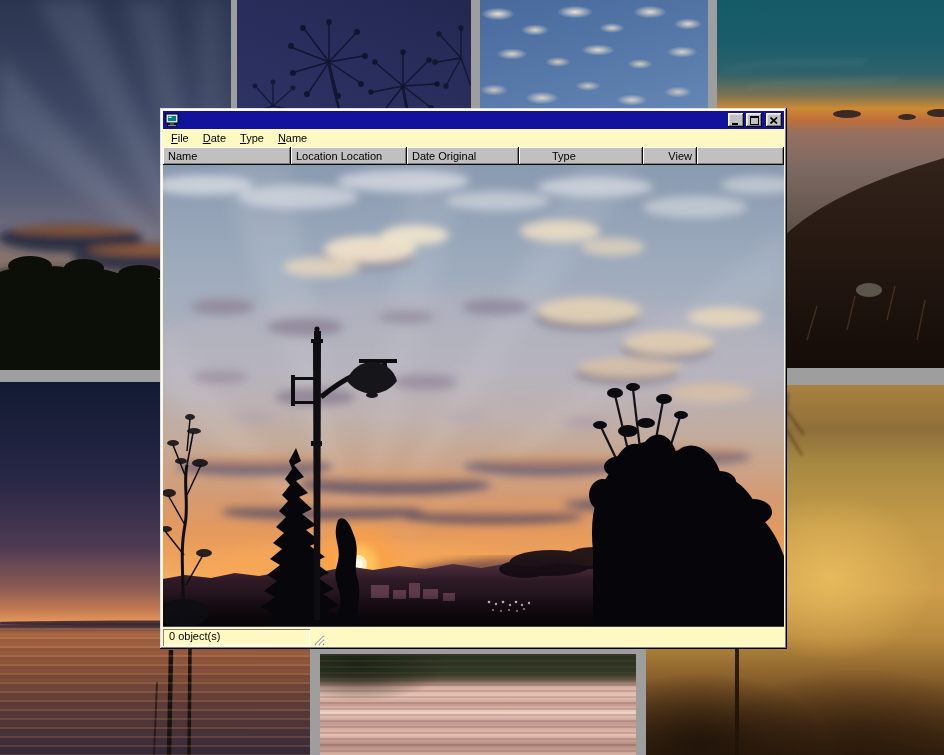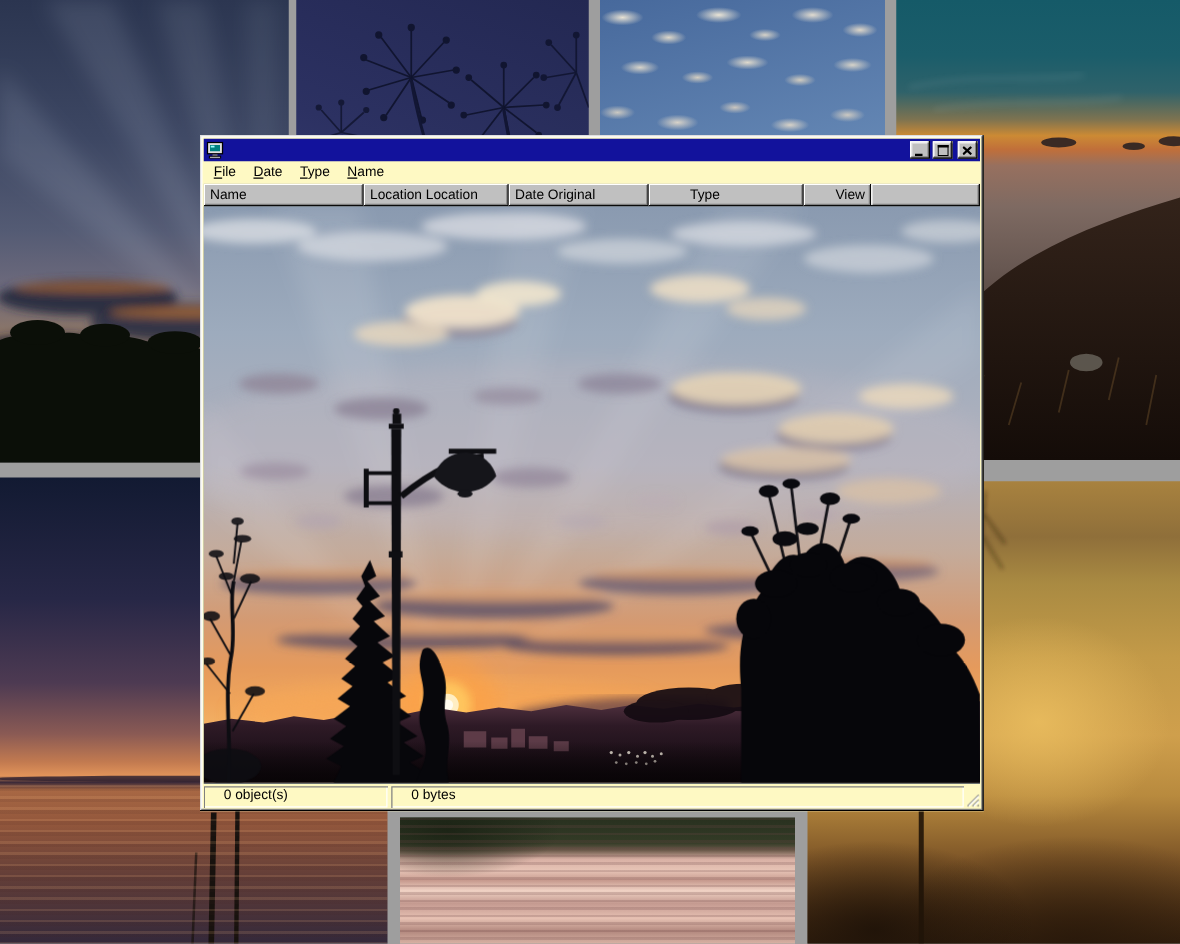--- a/index.html
+++ b/index.html
@@ -73,21 +73,21 @@
   .header-row{height:18px;display:flex;flex:0 0 auto;}
   .hcell{background:#c0c0c0;font-size:11px;color:#000;line-height:16px;padding:1px 5px;box-sizing:border-box;
     box-shadow:inset -1px -1px #0a0a0a,inset 1px 1px #fff,inset -2px -2px #808080;
     white-space:nowrap;overflow:hidden;}
   .hc-0{width:128px;} .hc-1{width:116px;} .hc-2{width:112px;} .hc-3{width:124px;padding-left:33px;}
   .hc-4{width:54px;text-align:right;} .hc-5{flex:1 1 auto;}
   .client{flex:1 1 auto;position:relative;overflow:hidden;background:#3a4456;}
   .client svg{display:block;}
   .statusbar{height:17px;margin-top:2px;display:flex;align-items:stretch;flex:0 0 auto;}
   .spanel{box-shadow:inset 1px 1px #808080,inset -1px -1px #fff;font-size:11px;color:#000;
-    padding:1px 16px 0;box-sizing:border-box;white-space:nowrap;overflow:hidden;}
+    padding:1px 6px 0;box-sizing:border-box;white-space:nowrap;overflow:hidden;}
   .sp-0{width:147px;margin-right:3px;}
   .sp-1{flex:1 1 auto;margin-right:1px;}
   .grip{width:12px;height:17px;position:relative;flex:0 0 auto;}
 </style>
 </head>
 <body>
 
 <div class="tile" id="tile-a">
   <svg width="231" height="370" viewBox="0 0 231 370">
     <defs>
@@ -524,21 +524,20 @@
         <rect x="130" y="212" width="24" height="3"></rect>
         <rect x="130" y="236" width="24" height="3"></rect>
         <rect x="128" y="210" width="4" height="31"></rect>
         <rect x="148" y="276" width="11" height="5"></rect>
       </g>
     </svg>
   </div>
 
   <div class="statusbar">
     <div class="spanel sp-0">0 object(s)</div>
-    <div class="spanel sp-1">0 bytes</div>
     <div class="grip">
       <svg width="12" height="17" viewBox="0 0 12 17">
         <g stroke-width="1.2">
           <line x1="2" y1="16" x2="11" y2="7" stroke="#808080"></line>
             <line x1="3" y1="16" x2="11" y2="8" stroke="#fff"></line>
           <line x1="6" y1="16" x2="11" y2="11" stroke="#808080"></line>
             <line x1="7" y1="16" x2="11" y2="12" stroke="#fff"></line>
           <line x1="10" y1="16" x2="11" y2="15" stroke="#808080"></line>
             <line x1="11" y1="16" x2="11" y2="16" stroke="#fff"></line>
         </g>

